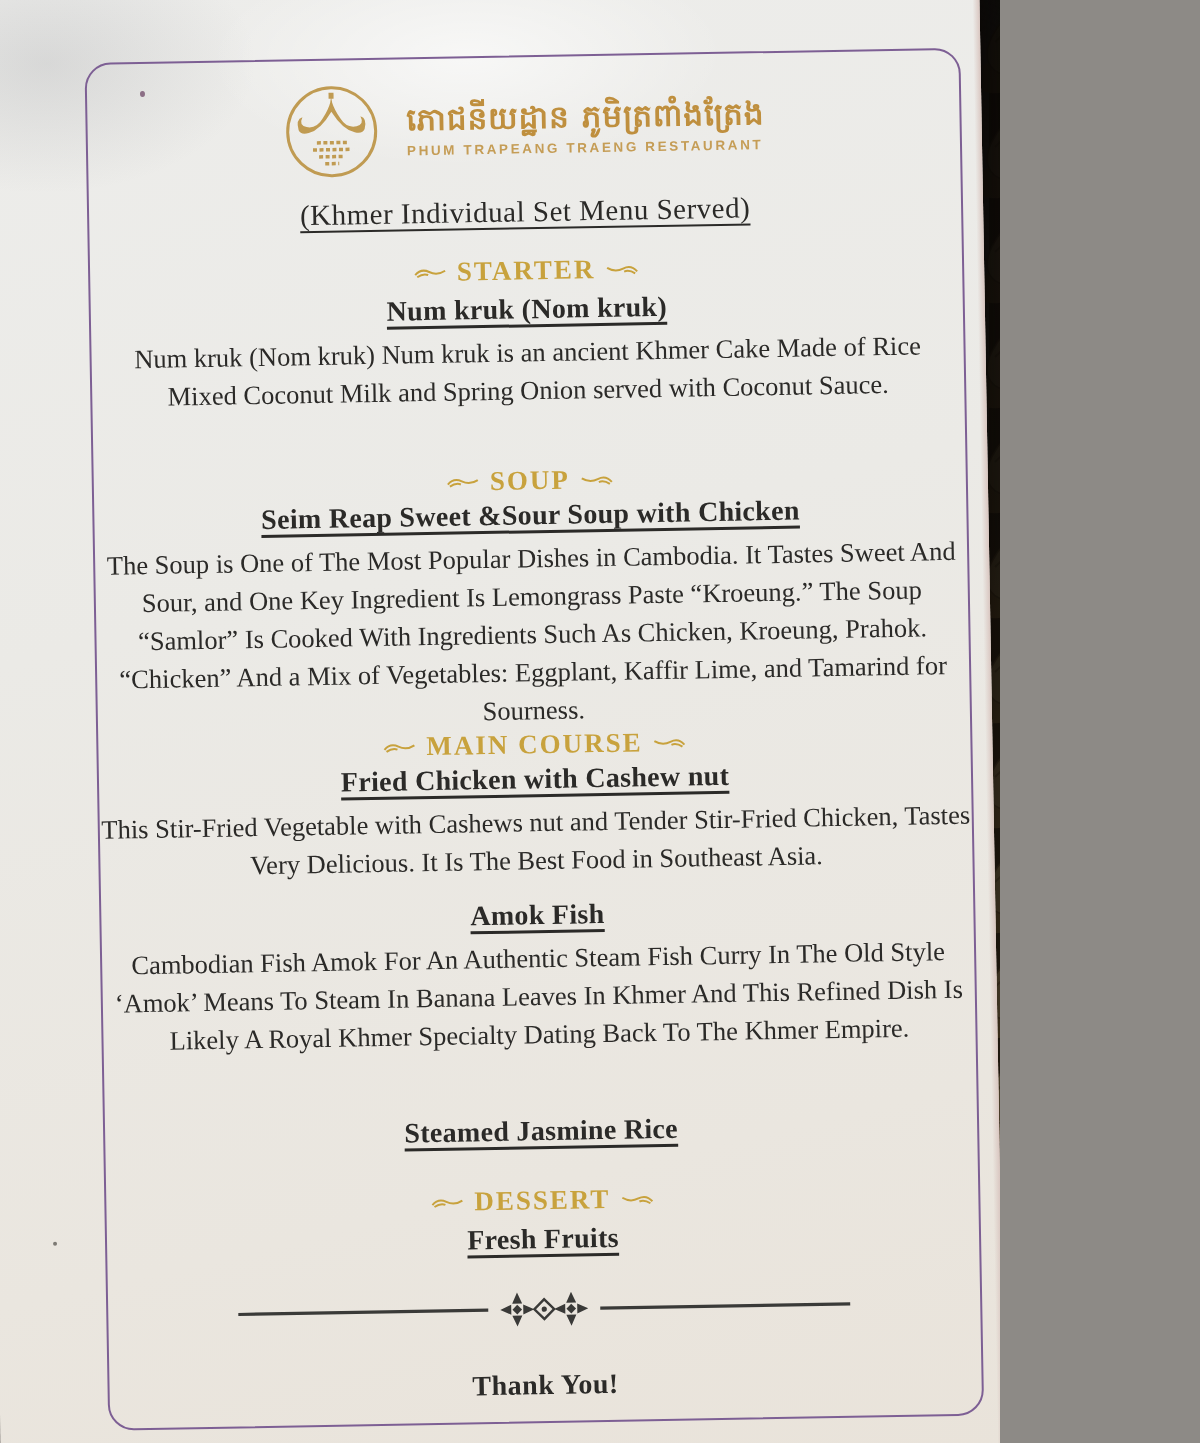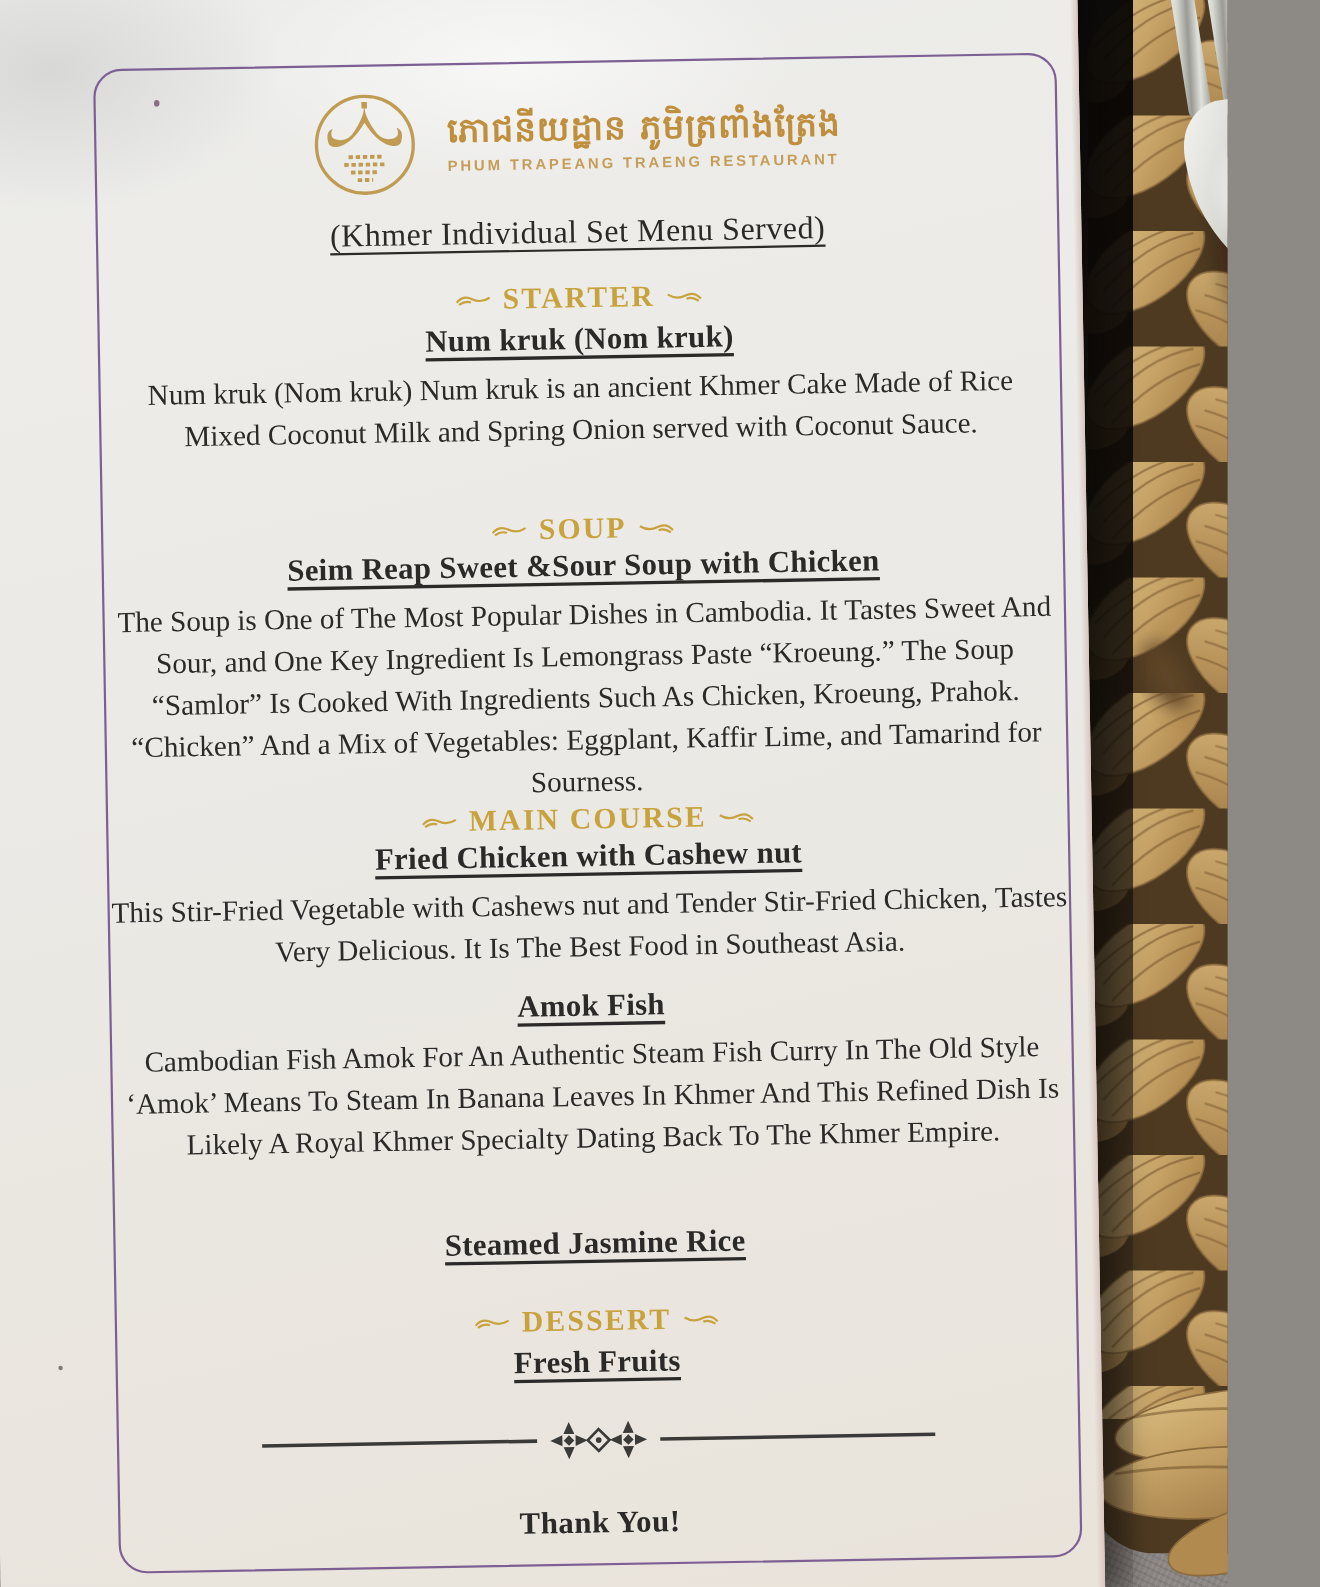--- a/index.html
+++ b/index.html
@@ -1,18 +1,18 @@
 <!DOCTYPE html>
 <html><head>
 <meta charset="utf-8">
 <style>
   html,body{margin:0;padding:0;}
   body{width:1200px;height:1443px;overflow:hidden;background:#8d8a86;
        font-family:"Liberation Serif","DejaVu Serif",serif;}
-  .scene{position:relative;width:1116px;height:1443px;overflow:hidden;}
+  .scene{position:relative;width:1000px;height:1443px;overflow:hidden;}
 
   
   .fabric{position:absolute;inset:0;background:
     repeating-linear-gradient(115deg, rgba(255,255,255,.07) 0 2px, rgba(0,0,0,0) 2px 5px),
     repeating-linear-gradient(25deg, rgba(0,0,0,.08) 0 2px, rgba(0,0,0,0) 2px 6px),
     linear-gradient(180deg,#858280 0%,#908c89 45%,#8b8683 100%);}
 
   
   .placemat{position:absolute;left:983px;top:0;width:217px;height:1443px;}
 

